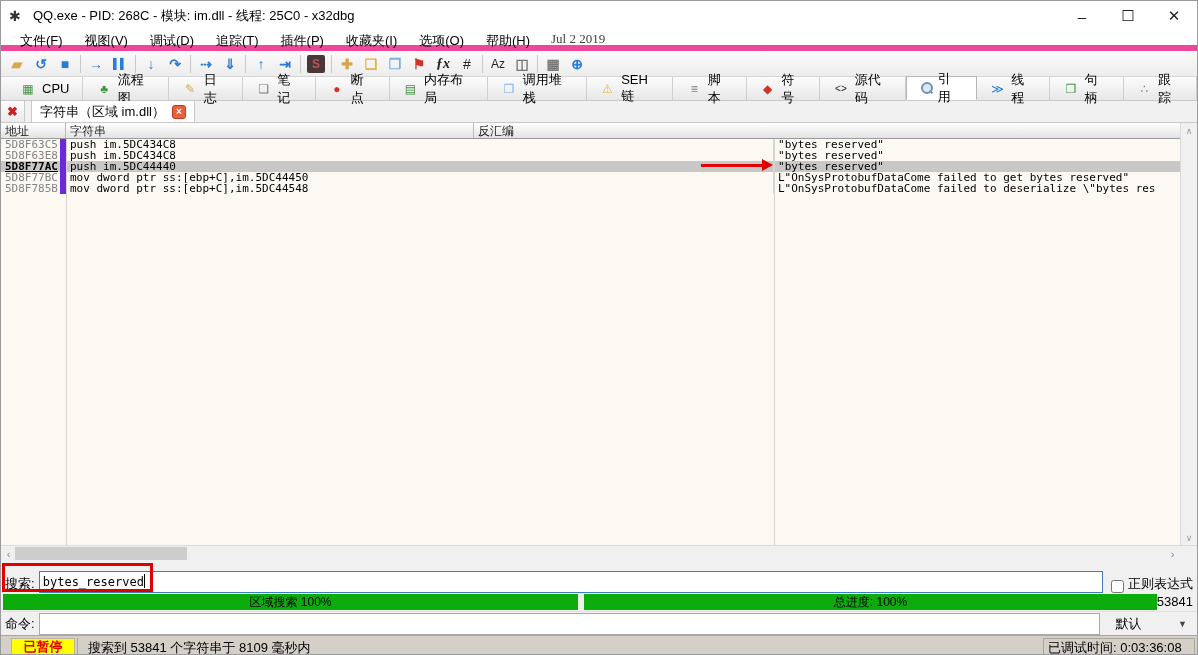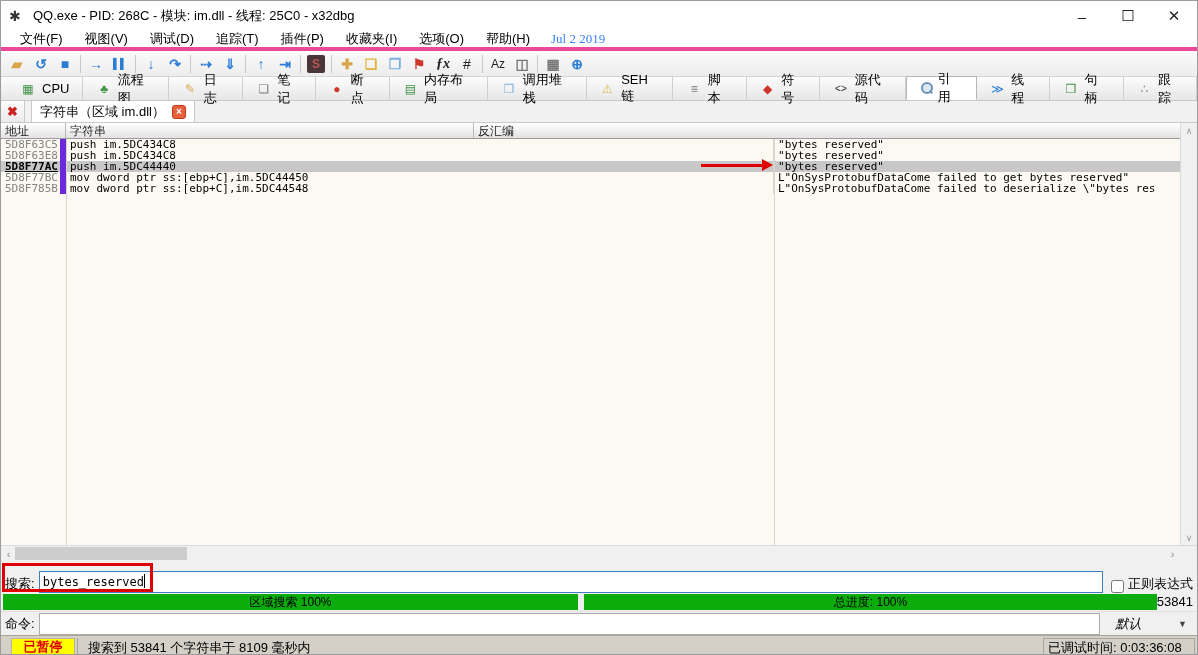--- a/index.html
+++ b/index.html
@@ -7,23 +7,23 @@
   body { font-family:"Liberation Sans", sans-serif; font-size:13px; color:#000; }
   .win { position:relative; width:1198px; height:655px; background:#F0F0F0; border:1px solid #9B9B9B; overflow:hidden; }
 
   
   .titlebar { height:30px; background:#FFFFFF; display:flex; align-items:center; padding-left:8px; }
   .appicon { width:17px; height:16px; margin-right:7px; color:#333; font-size:14px; line-height:16px; }
   .title-text { font-size:13px; color:#000; flex:1; }
   .winbtn { width:46px; height:29px; display:flex; align-items:center; justify-content:center; font-size:15px; color:#222; cursor:default; }
 
   
-  .menubar { height:20px; background:#FFFFFF; display:flex; align-items:center; padding-left:8px; border-bottom:4px solid #ec4899; }
+  .menubar { height:20px; background:#FFFFFF; display:flex; padding-left:8px; border-bottom:6px solid #ec4899; }
   .menu-item { padding:0 11px; height:20px; line-height:20px; font-size:13px; }
-  .menu-date { color:#3b82f6; margin-left:10px; font-family:"Liberation Serif", serif; }
+  .menu-date { color:#404040; margin-left:10px; font-family:"Liberation Serif", serif; }
 
   
   .toolbar { height:26px; background:linear-gradient(#FAFAFA,#EDEDED); display:flex; align-items:center; padding-left:4px; border-bottom:1px solid #D5D5D5; }
   .tbtn { width:24px; height:22px; display:flex; align-items:center; justify-content:center; font-size:14px; font-weight:bold; }
   .tsep { width:1px; height:18px; background:#C8C8C8; margin:0 3px; }
   .c-blue { color:#2B7CD6; } .c-tan { color:#D8A54C; } .c-yel { color:#E0B43C; }
   .c-lblue { color:#7FAFE0; } .c-red { color:#CE342B; } .c-blk { color:#222; font-weight:normal; }
   .c-green { color:#3F9142; } .c-gray { color:#777; }
   .sbadge { background:#4A3638; color:#B55; width:18px; height:18px; font-size:12px; display:flex; align-items:center; justify-content:center; border-radius:2px; font-weight:bold; }
   .fx { font-style:italic; font-weight:bold; font-family:"Liberation Serif", serif; }
@@ -82,21 +82,21 @@
   
   .progressrow { height:18px; background:#F0F0F0; position:relative; }
   .pbar { position:absolute; top:1px; height:16px; background:#0CAC0C; color:#000; font-size:12px; display:flex; align-items:center; justify-content:center; }
   .pbar1 { left:2px; width:575px; } .pbar2 { left:583px; width:573px; }
   .pcount { position:absolute; right:4px; top:1px; font-size:13px; line-height:16px; }
 
   
   .cmdrow { height:24px; background:#F0F0F0; display:flex; align-items:center; padding:0 4px; border-top:1px solid #E0E0E0; }
   .cmdlabel { width:34px; font-size:13px; }
   .cmd-input { width:1068px; border:1px solid #ABABAB; }
-  .preset { margin-left:10px; width:84px; height:22px; display:flex; align-items:center; padding:0 6px; font-size:13px; justify-content:space-between;font-style:italic; }
+  .preset { margin-left:10px; width:84px; height:22px; display:flex; align-items:center; padding:0 6px; font-size:13px; justify-content:space-between; }
   .preset .arr { font-size:9px; color:#444; }
 
   
   .statusbar { height:23px; background:#D4D0C8; border-top:1px solid #A9A69E; display:flex; align-items:center; font-size:13px;padding-left:8px; }
   .paused { background:#FFFF00; color:#E10000; font-weight:bold; width:64px; height:19px; margin-left:2px; display:flex; align-items:center; justify-content:center; border:1px solid #B9B59E; }
   .statmsg { margin-left:2px; border-left:1px solid #A9A69E; padding-left:10px; height:19px; line-height:19px; flex:1; }
   .stattime { width:152px; height:19px; line-height:18px; border:1px solid #A9A69E; background:#D4D0C8; margin-right:2px; padding:0 4px; white-space:nowrap; }
 </style>
 </head>
 <body>

